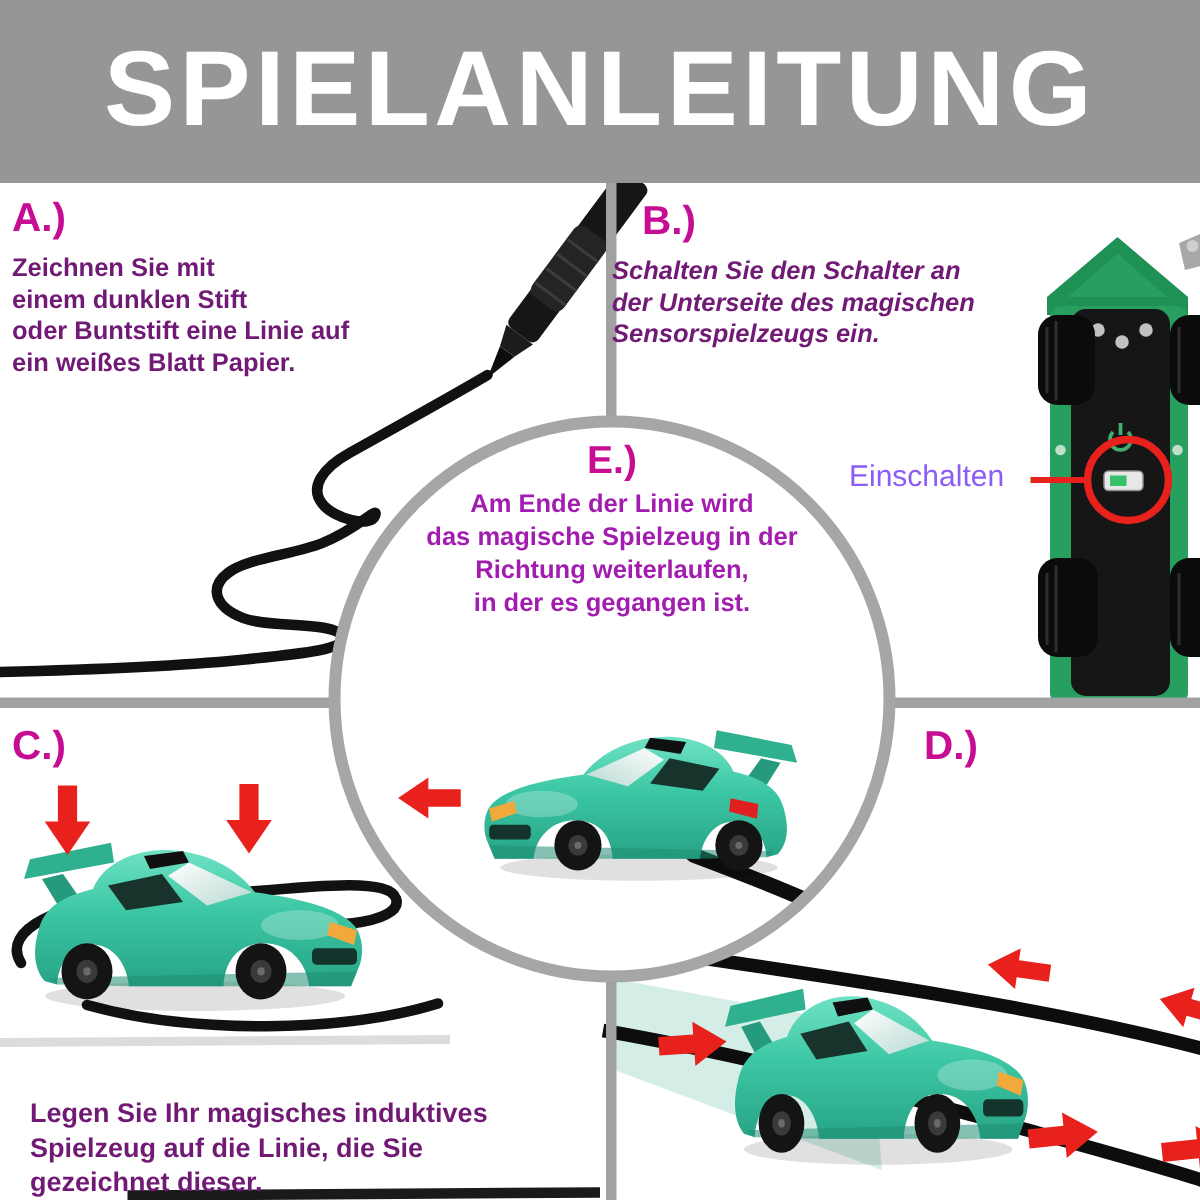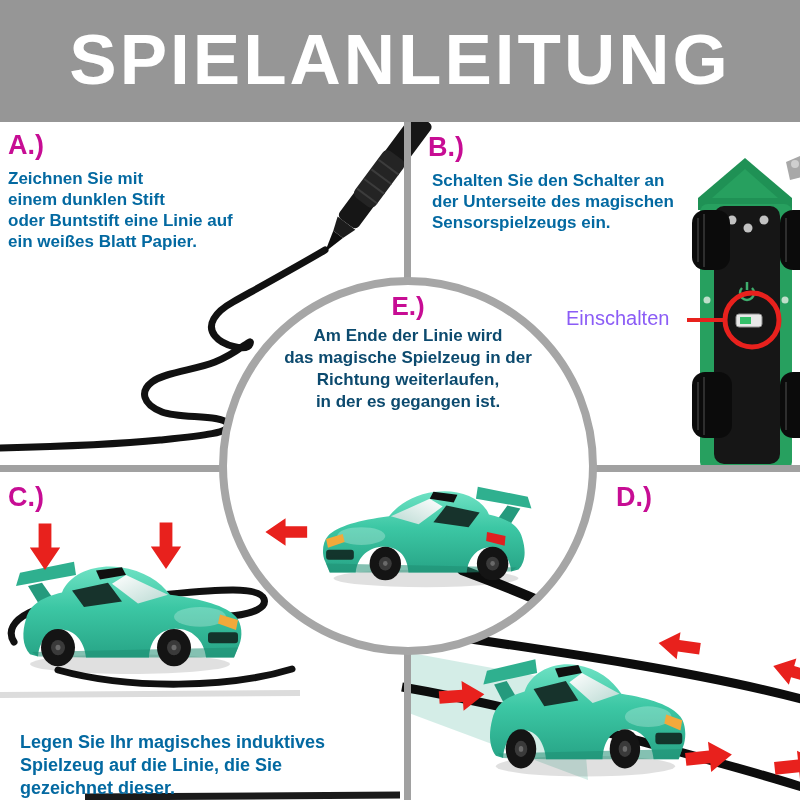--- a/index.html
+++ b/index.html
@@ -22,35 +22,35 @@
   .fig{position:absolute;z-index:4;}
   #overlay{position:absolute;left:0;top:0;width:800px;height:800px;z-index:5;pointer-events:none;}
   
   #circle-e{
     position:absolute;left:219px;top:277px;width:362px;height:362px;border-radius:50%;
     border:8px solid #a6a6a6;background:#ffffff;z-index:3;overflow:hidden;
   }
   
   .step-label{position:absolute;font-size:27px;font-weight:bold;color:#c70d94;z-index:5;}
   .step-text{
-    position:absolute;font-size:17px;line-height:21px;font-weight:bold;color:#0369a1;
+    position:absolute;font-size:17px;line-height:21px;font-weight:bold;color:#701a75;
     white-space:pre-line;z-index:5;
   }
   #a-label{left:8px;top:130px;}
   #a-text{left:8px;top:168px;}
   #b-label{left:428px;top:132px;}
-  #b-text{left:432px;top:170px;}
+  #b-text{left:408px;top:170px;font-style:italic;}
   #c-label{left:8px;top:482px;}
   #c-text{left:20px;top:731px;font-size:18px;line-height:23px;}
   #d-label{left:616px;top:482px;}
   #d-text{left:616px;top:514px;font-size:17.5px;line-height:22px;}
   #e-label{position:absolute;left:0;right:0;top:6px;text-align:center;font-size:26px;font-weight:bold;color:#c70d94;}
   #e-text{
     position:absolute;left:0;right:0;top:40px;text-align:center;font-size:17px;line-height:22px;
-    font-weight:bold;color:#0c4a6e;white-space:pre-line;
+    font-weight:bold;color:#a21caf;white-space:pre-line;
   }
   #einschalten{
     position:absolute;left:566px;top:307px;font-size:20px;font-weight:normal;color:#8b5cf6;z-index:5;
   }
 </style>
 </head>
 <body>
 
 <div id="page">
 

